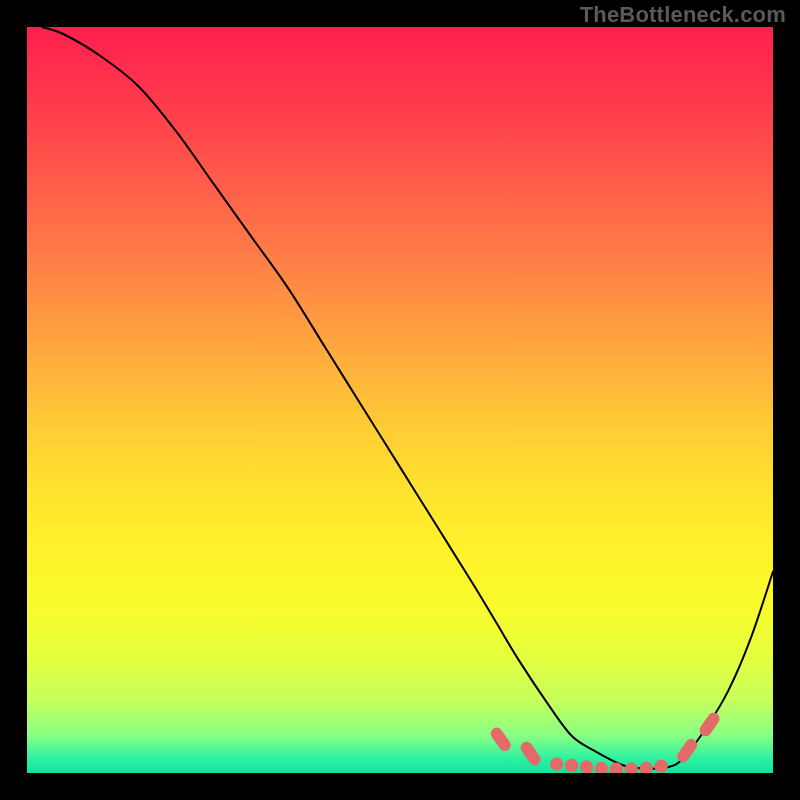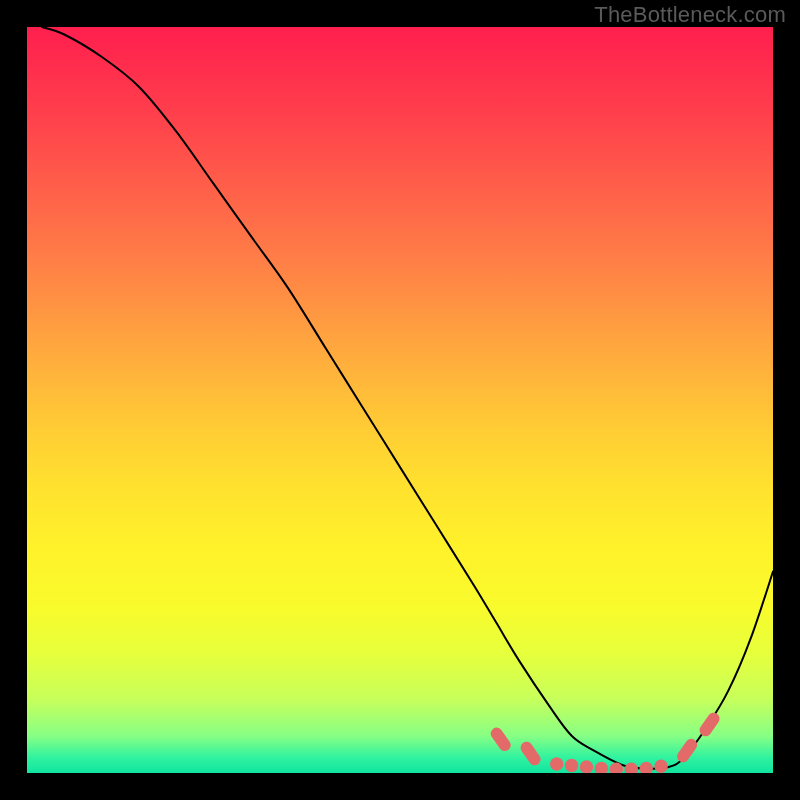--- a/index.html
+++ b/index.html
@@ -17,21 +17,21 @@
     width: 800px;
     height: 800px;
     background: #000;
   }
   .attribution {
     position: absolute;
     top: 2px;
     right: 14px;
     font-family: Arial, Helvetica, sans-serif;
     font-size: 22px;
-    font-weight: 400;
+    font-weight: 700;
     color: #5a5a5a;
     letter-spacing: 0.2px;
   }
   .plot {
     position: absolute;
     left: 27px;
     top: 27px;
     width: 746px;
     height: 746px;
     overflow: hidden;

